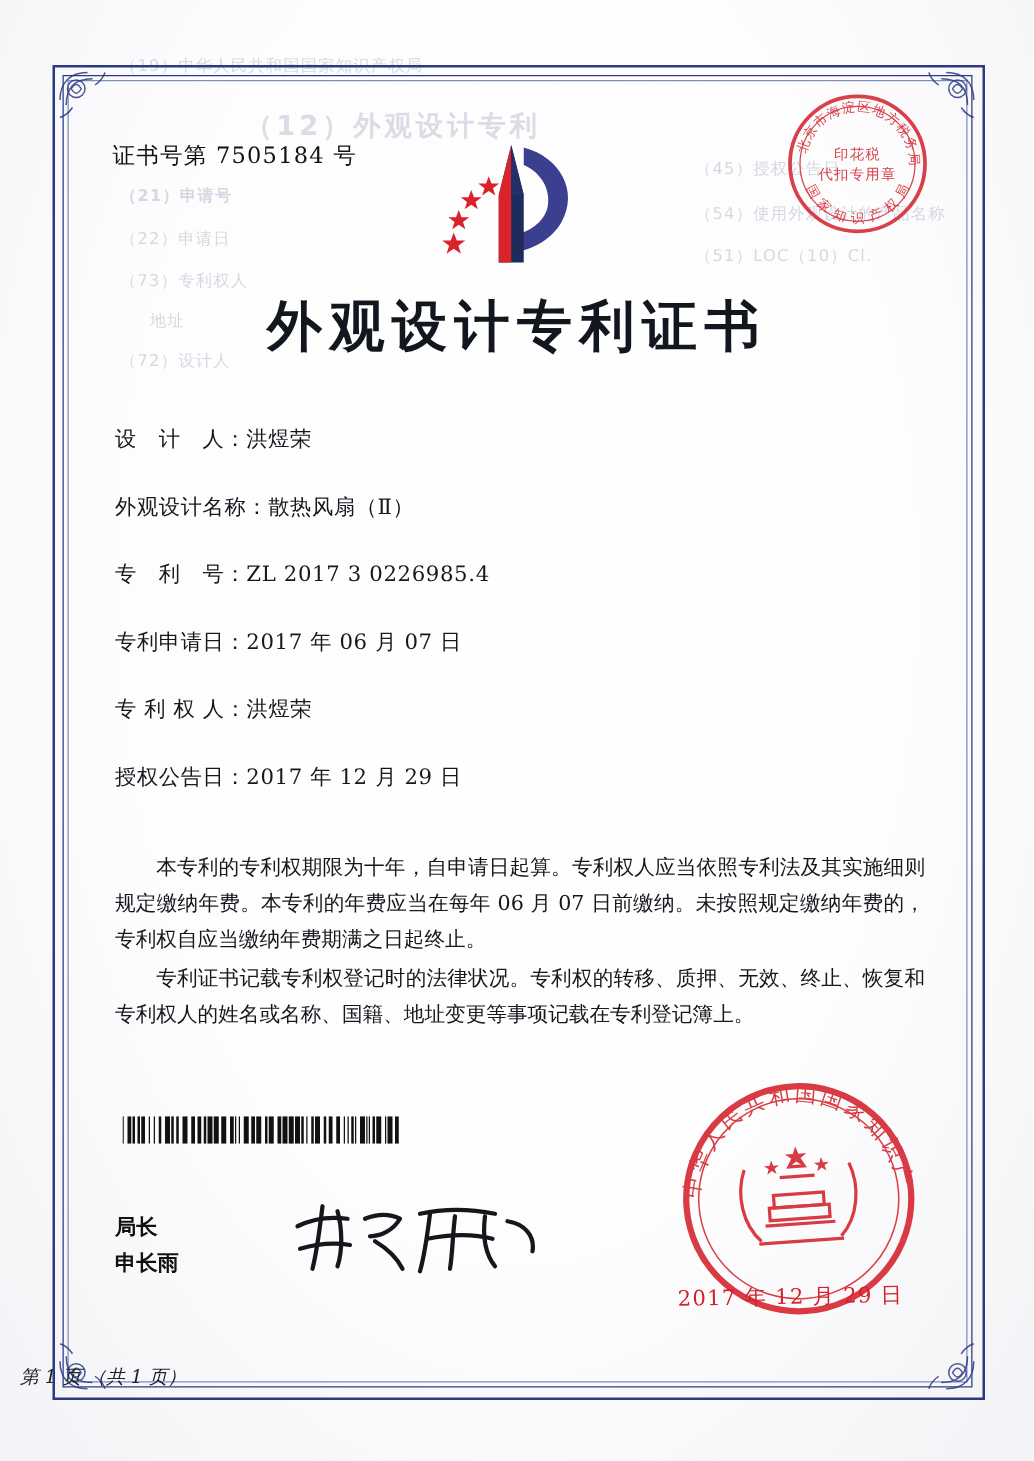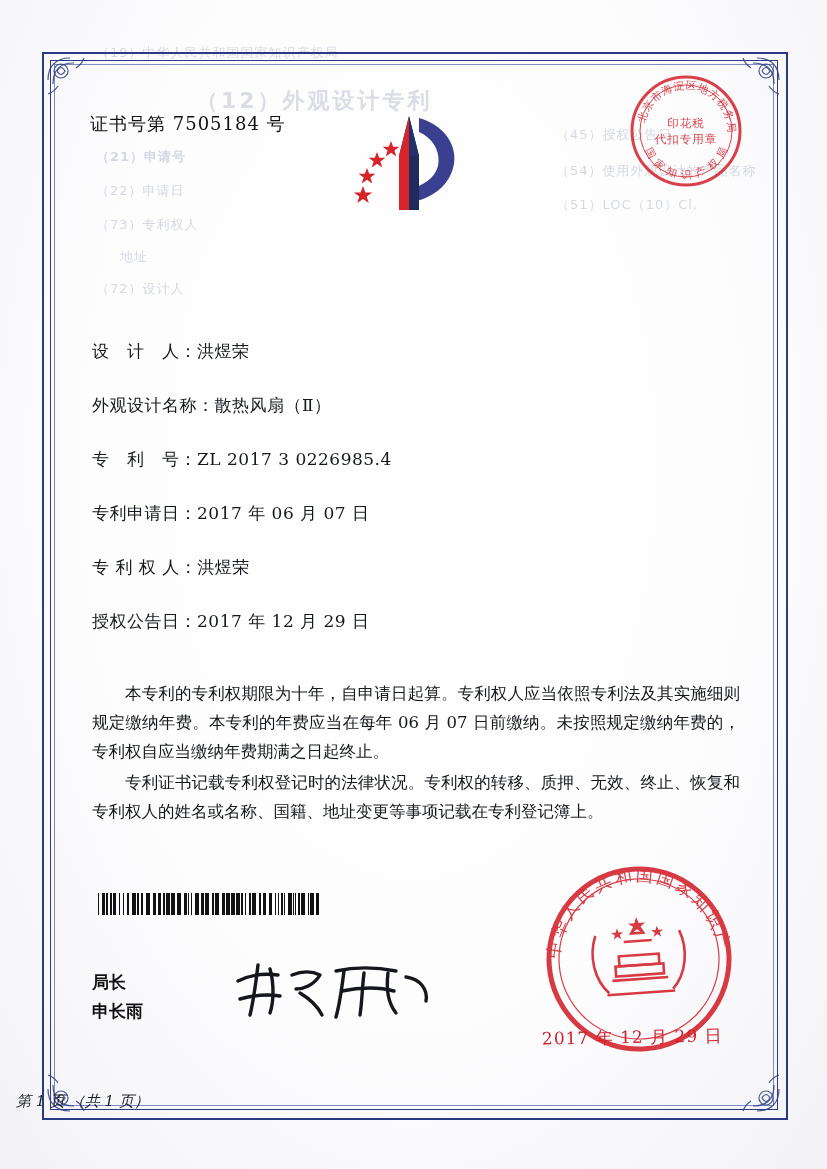--- a/index.html
+++ b/index.html
@@ -219,20 +219,21 @@
         <path id="arcBot" d="M 15 62 A 44 44 0 0 0 103 62" fill="none"></path>
         <text font-size="10.5" fill="#d3202a" font-family="'DejaVu Sans',sans-serif" letter-spacing="1">
           <textPath href="#arcBot" startOffset="12%">国 家 知 识 产 权 局</textPath>
         </text>
         <text x="59" y="55" text-anchor="middle" font-size="11.5" fill="#d3202a" font-family="'DejaVu Sans',sans-serif" letter-spacing="1">印花税</text>
         <text x="59" y="71" text-anchor="middle" font-size="11.5" fill="#d3202a" font-family="'DejaVu Sans',sans-serif" letter-spacing="1">代扣专用章</text>
       </g>
     </svg>
   </div>
 
+  <div class="title">外观设计专利证书</div>
 
   <div class="fields">
     <div class="field">
       <span class="lbl">设　计　人：</span><span class="val">洪煜荣</span>
     </div>
     <div class="field">
       <span class="lbl">外观设计名称：</span><span class="val">散热风扇（Ⅱ）</span>
     </div>
     <div class="field">
       <span class="lbl">专　利　号：</span><span class="val">ZL 2017 3 0226985.4</span>

